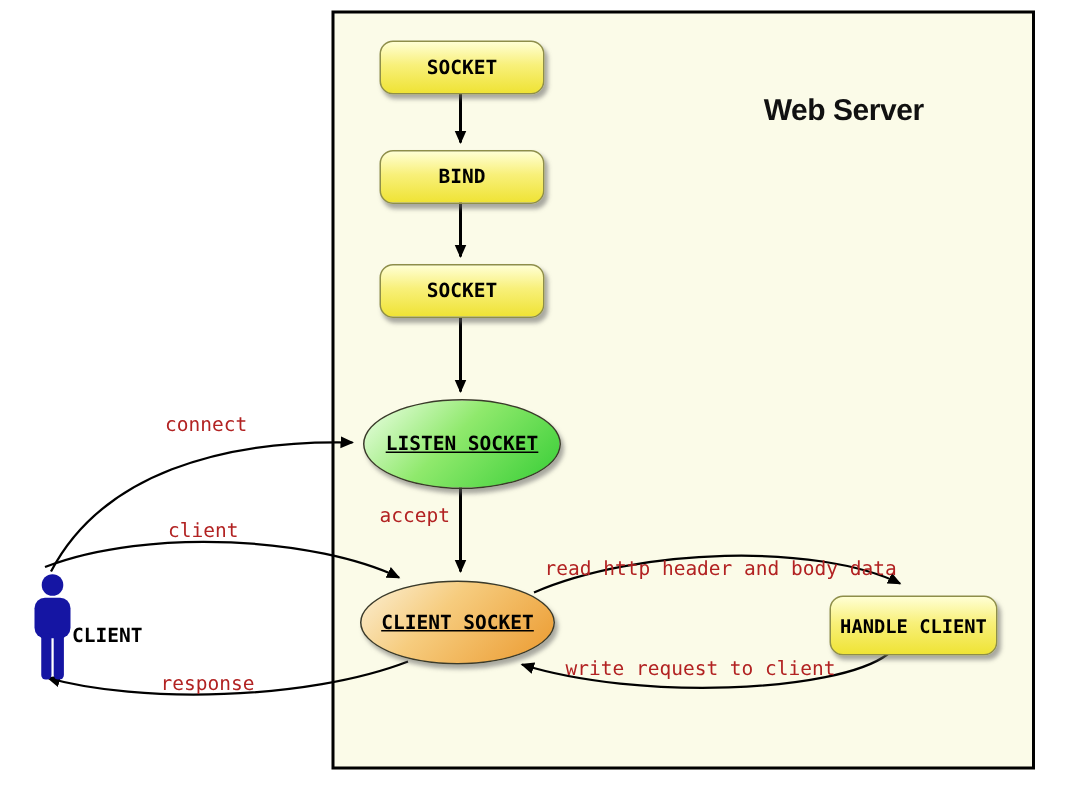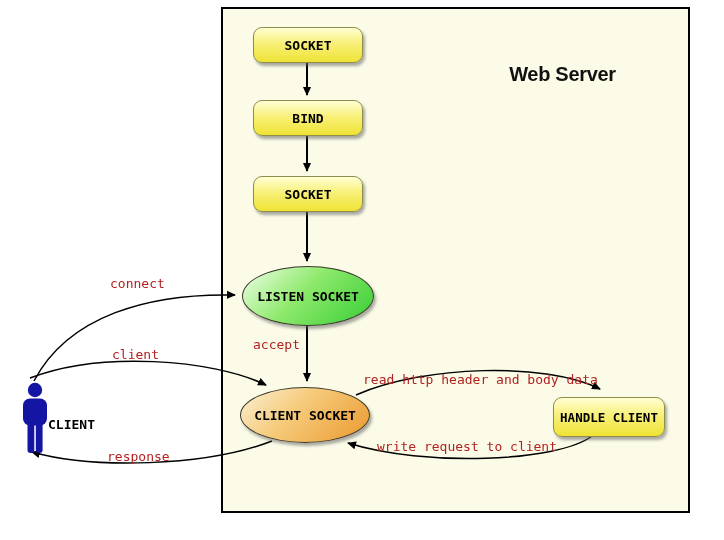--- a/index.html
+++ b/index.html
@@ -15,21 +15,21 @@
          background:var(--panel-bg);border:2px solid #000;}
   .title{position:absolute;left:440px;top:63px;width:245px;text-align:center;
          font-family:"Liberation Sans","DejaVu Sans",sans-serif;
          font-size:20px;font-weight:bold;color:#111;letter-spacing:-0.3px;}
   svg.arrows{position:absolute;left:0;top:0;width:724px;height:540px;pointer-events:none;}
   .node{position:absolute;display:flex;align-items:center;justify-content:center;
         font-weight:bold;font-size:13px;color:#000;white-space:nowrap;
         box-shadow:2px 3px 3px rgba(100,100,100,0.55);}
   .box{width:108px;height:34px;border:1.5px solid var(--node-border);border-radius:9px;
        background:linear-gradient(to bottom,var(--node-yellow-top) 0%,#F8F07A 45%,var(--node-yellow-bottom) 100%);}
-  .ellipse{border-radius:50%;border:1.5px solid var(--ellipse-border);}
+  .ellipse{border-radius:50%;border:1.5px solid var(--ellipse-border);text-decoration:underline;}
   .node-socket{left:253px;top:27px;}
   .node-bind{left:253px;top:100px;}
   .node-listen{left:253px;top:176px;}
   .node-handle-request{left:553px;top:397px;width:110px;height:38px;font-size:12.5px;}
   .node-listen-socket{left:242px;top:266px;width:130px;height:58px;
       background:linear-gradient(135deg,var(--green-top) 0%,#8FE96C 45%,var(--green-bottom) 100%);}
   .node-client-socket{left:240px;top:387px;width:128px;height:54px;
       background:linear-gradient(135deg,var(--orange-top) 0%,#F6CC7E 40%,var(--orange-bottom) 100%);}
   .edge-label{position:absolute;font-size:13px;font-weight:normal;color:var(--edge-label);white-space:nowrap;}
   .lbl-connect{left:110px;top:276px;}

